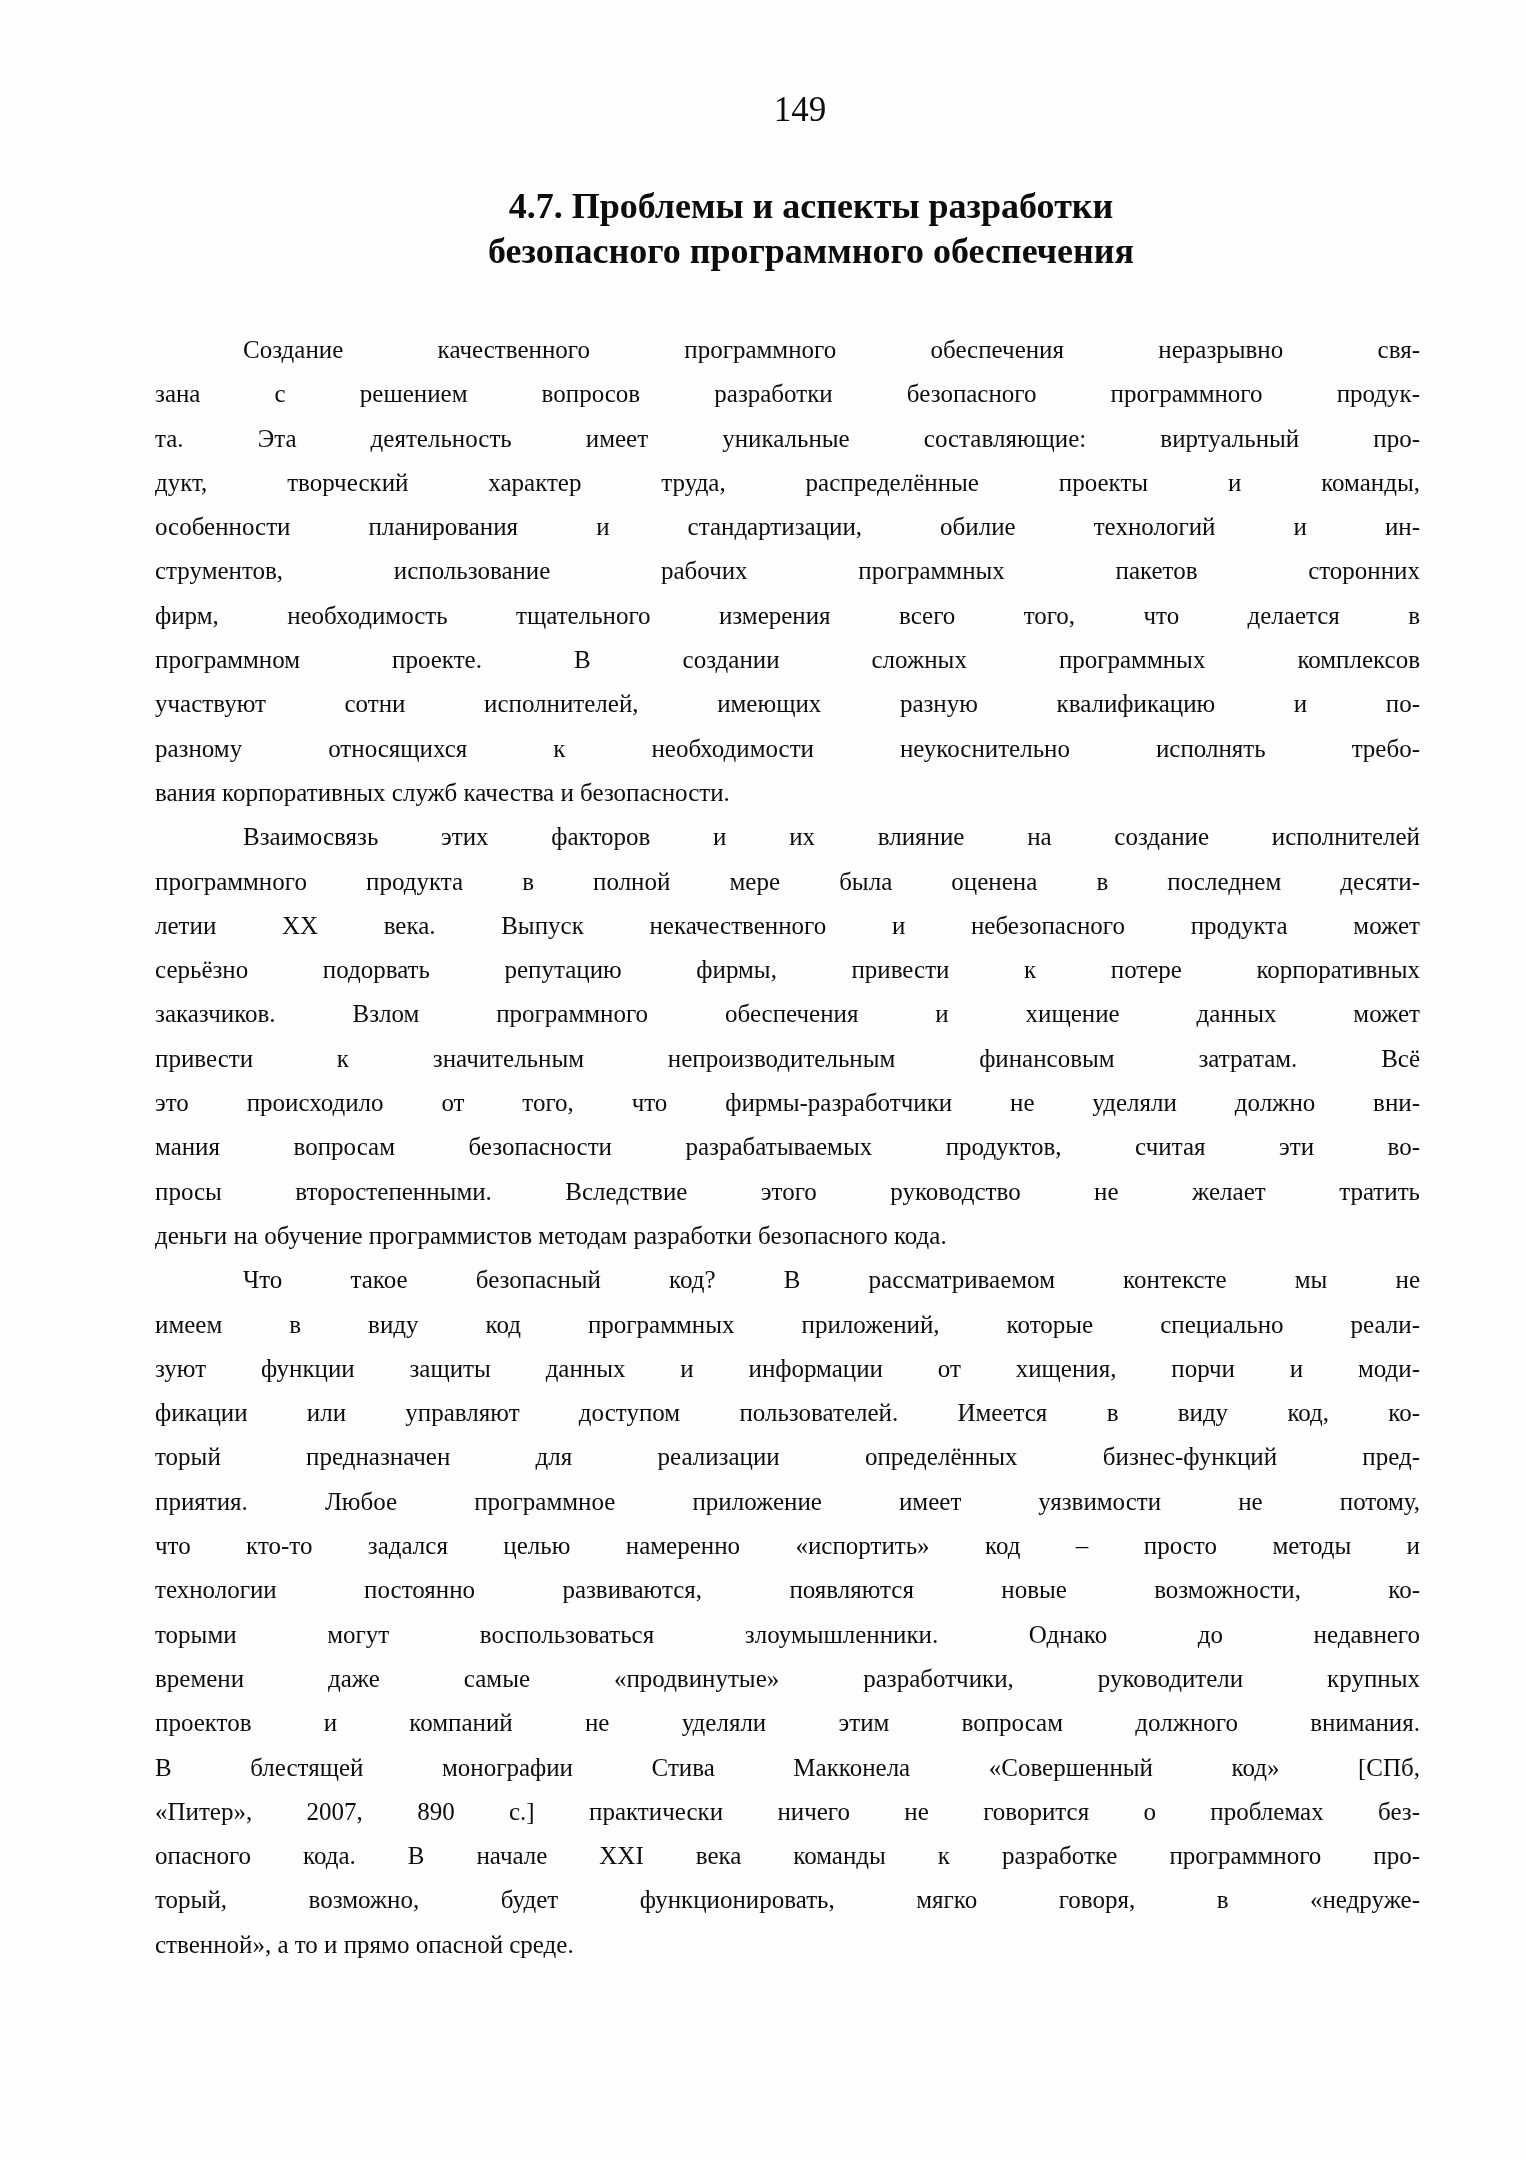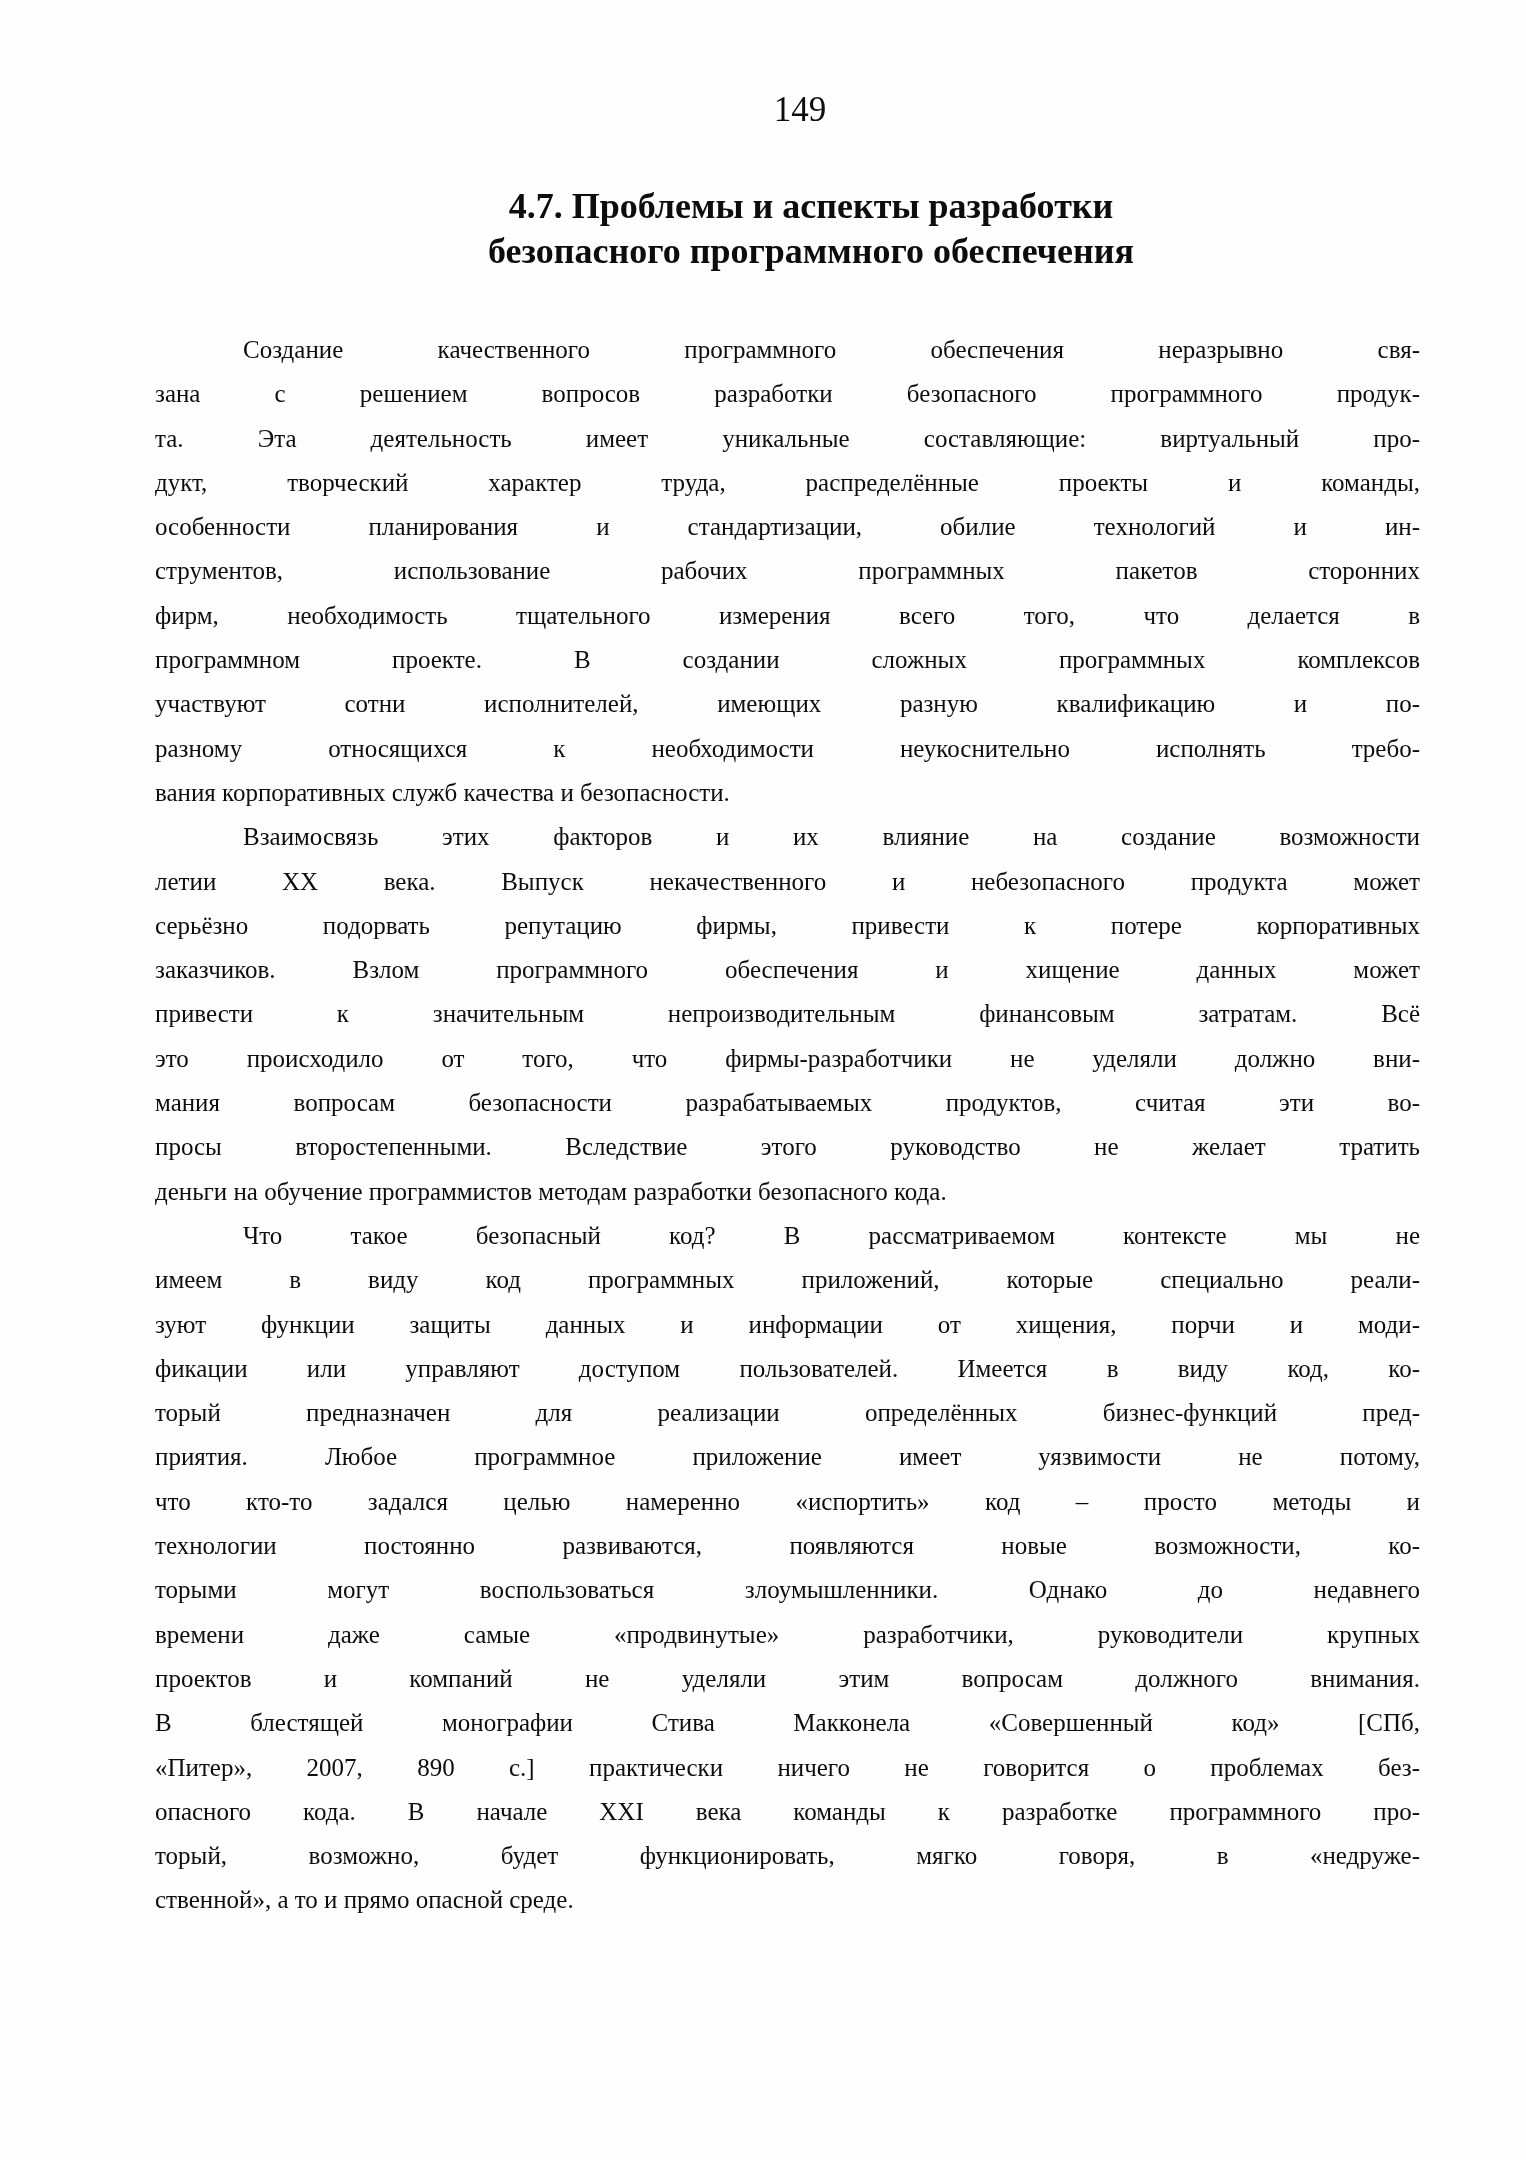--- a/index.html
+++ b/index.html
@@ -81,21 +81,22 @@
       <div class="line">дукт, творческий характер труда, распределённые проекты и команды,</div>
       <div class="line">особенности планирования и стандартизации, обилие технологий и ин-</div>
       <div class="line">струментов, использование рабочих программных пакетов сторонних</div>
       <div class="line">фирм, необходимость тщательного измерения всего того, что делается в</div>
       <div class="line">программном проекте. В создании сложных программных комплексов</div>
       <div class="line">участвуют сотни исполнителей, имеющих разную квалификацию и по-</div>
       <div class="line">разному относящихся к необходимости неукоснительно исполнять требо-</div>
       <div class="line last">вания корпоративных служб качества и безопасности.</div>
     </div>
     <div class="paragraph">
-      <div class="line first">Взаимосвязь этих факторов и их влияние на создание возможности</div>
+      <div class="line first">Взаимосвязь этих факторов и их влияние на создание исполнителей</div>
+      <div class="line">программного продукта в полной мере была оценена в последнем десяти-</div>
       <div class="line">летии XX века. Выпуск некачественного и небезопасного продукта может</div>
       <div class="line">серьёзно подорвать репутацию фирмы, привести к потере корпоративных</div>
       <div class="line">заказчиков. Взлом программного обеспечения и хищение данных может</div>
       <div class="line">привести к значительным непроизводительным финансовым затратам. Всё</div>
       <div class="line">это происходило от того, что фирмы-разработчики не уделяли должно вни-</div>
       <div class="line">мания вопросам безопасности разрабатываемых продуктов, считая эти во-</div>
       <div class="line">просы второстепенными. Вследствие этого руководство не желает тратить</div>
       <div class="line last">деньги на обучение программистов методам разработки безопасного кода.</div>
     </div>
     <div class="paragraph">

